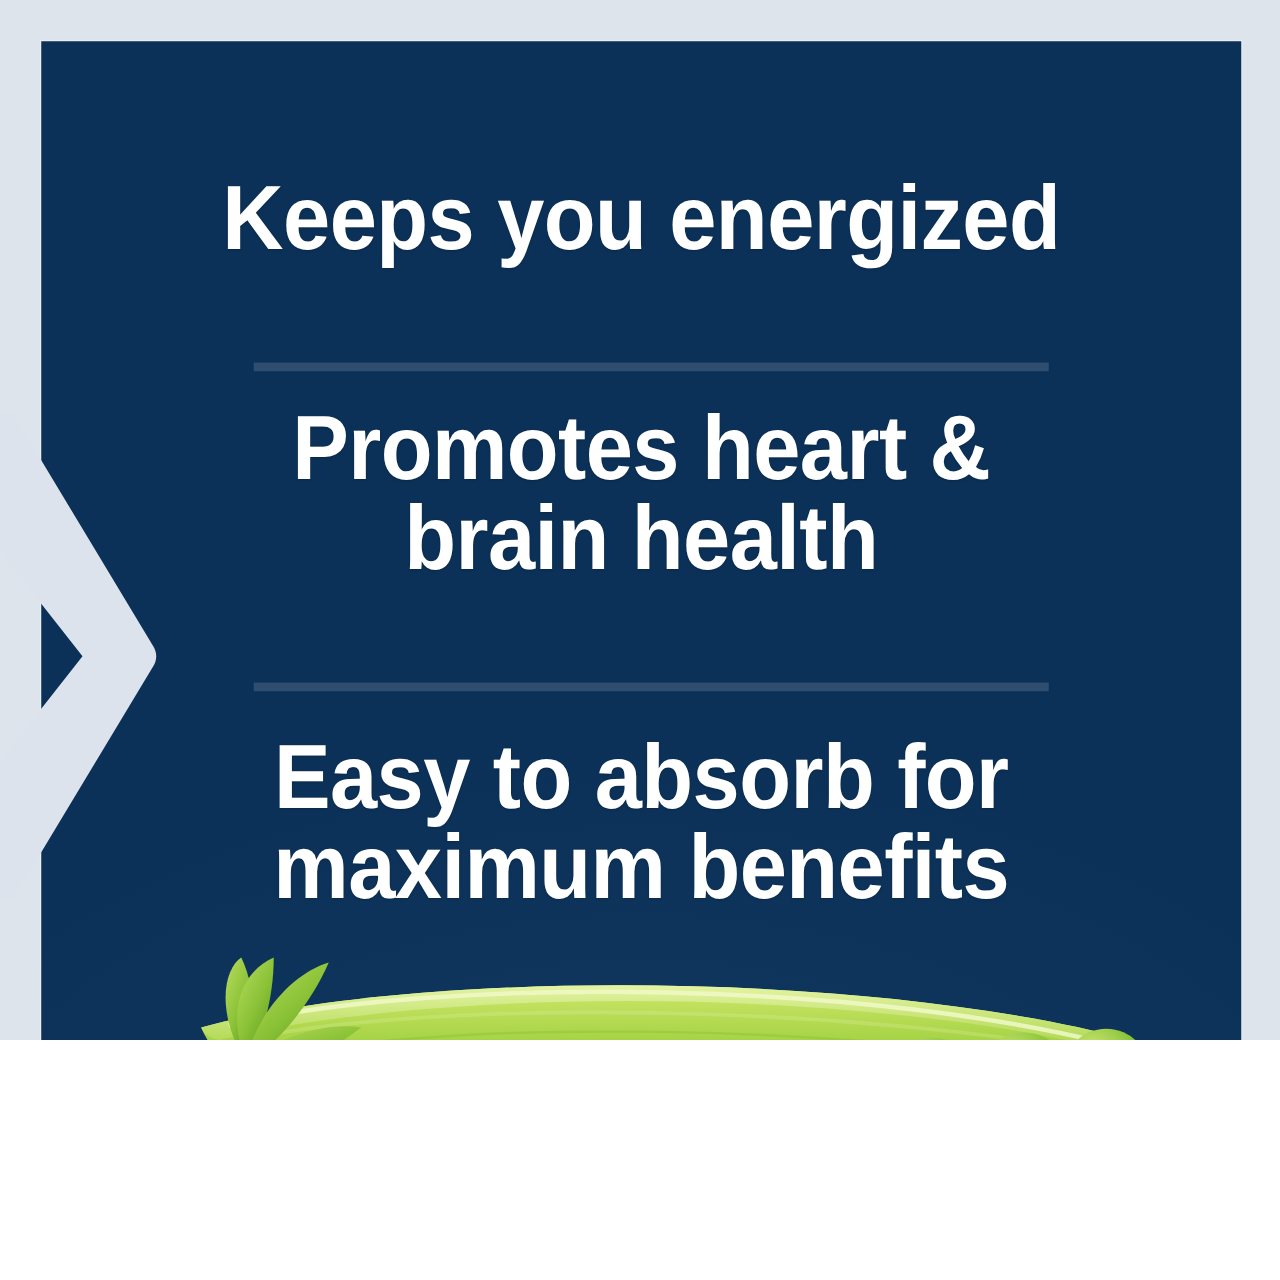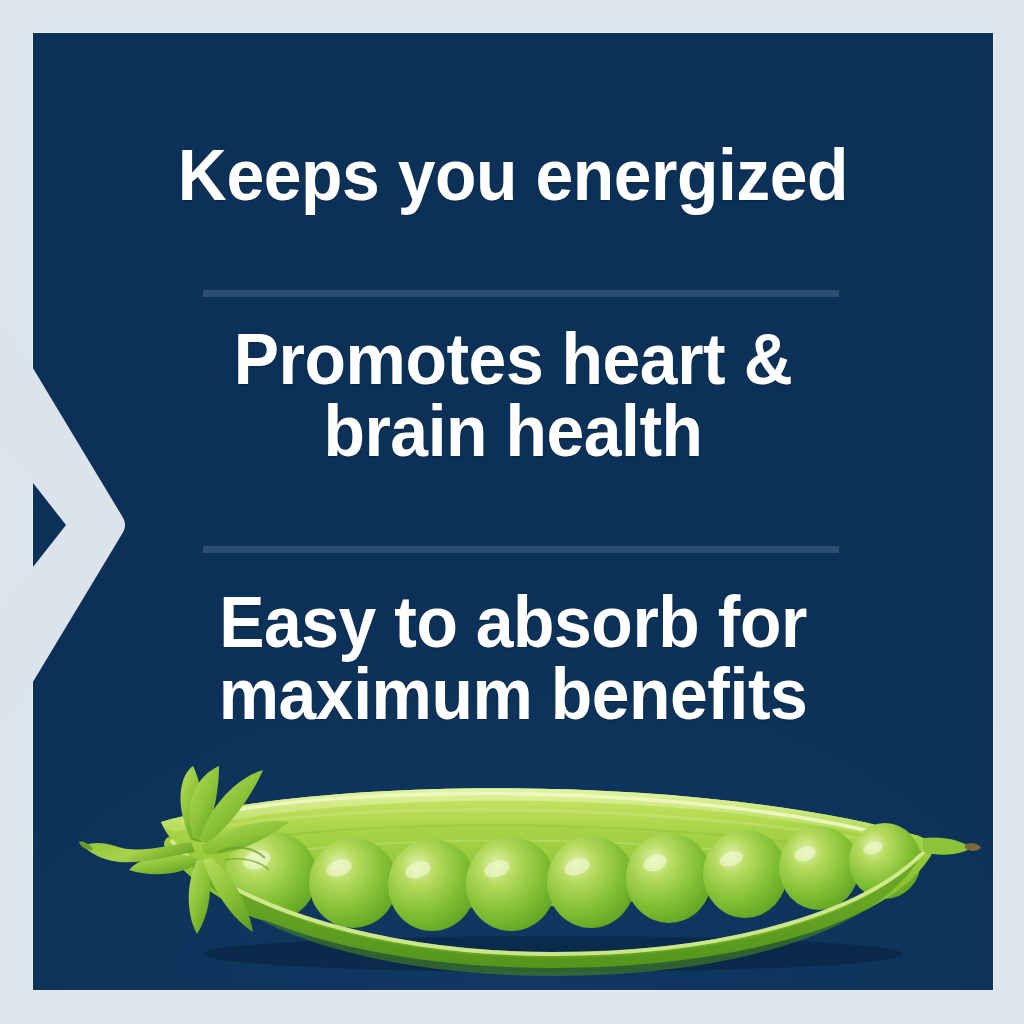--- a/index.html
+++ b/index.html
@@ -4,21 +4,21 @@
 <style>
   html, body {
     margin: 0;
     padding: 0;
     background: #ffffff;
   }
 
   #stage {
     position: relative;
     width: 1024px;
-    height: 1024px;
+    height: 832px;
     overflow: hidden;
     background: #86efac;
     font-family: "Liberation Sans", sans-serif;
   }
 
   
   .outer-bg {
     position: absolute;
     inset: 0;
     background: #dee4ec;

